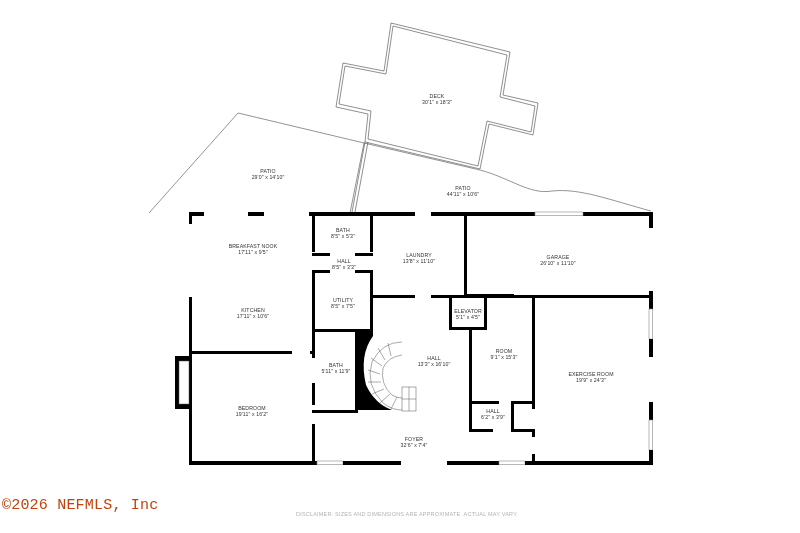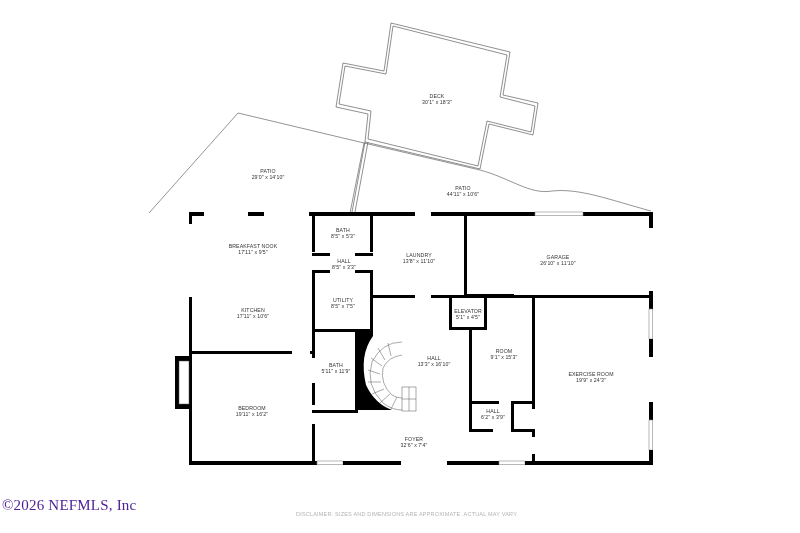--- a/index.html
+++ b/index.html
@@ -3,21 +3,21 @@
 <meta charset="utf-8">
 <style>
   html, body { margin: 0; padding: 0; background: #ffffff; }
   body { width: 800px; height: 533px; position: relative; overflow: hidden; font-family: "Liberation Sans", sans-serif; }
   #plan { position: absolute; left: 0; top: 0; width: 800px; height: 533px; }
   .room-label { font-family: "Liberation Sans", sans-serif; font-size: 5.2px; fill: #333333; text-anchor: middle; letter-spacing: 0.1px; }
   .wall { fill: #000000; }
   .thin { stroke: #666; stroke-width: 0.7; fill: none; }
   .thin2 { stroke: #444; stroke-width: 0.6; fill: none; }
   .win { fill: #ffffff; stroke: #888; stroke-width: 0.6; }
-  .copyright { position: absolute; left: 2px; top: 497px; font-family: Liberation Serif, serif; font-size: 15px; color: #4c1d95; letter-spacing: 0.2px; }
+  .copyright { position: absolute; left: 2px; top: 497px; font-family: Liberation Mono, monospace; font-size: 15px; color: #c2410c; letter-spacing: 0.2px; }
   .disclaimer { position: absolute; left: 296px; top: 511px; font-family: "Liberation Sans", sans-serif; font-size: 5.5px; color: #b3b3b3; letter-spacing: 0.2px; }
 </style>
 </head>
 <body>
 
 <svg id="plan" viewBox="0 0 800 533" xmlns="http://www.w3.org/2000/svg">
 
   <g>
     <polygon class="thin2" points="391,23 510,52 503,95 538,103 533,135 489,124 480,169 365,142 368,114 336,107 343,63 384,71"></polygon>
     <polygon class="thin2" points="393,26 507,55 500,97 535,106 531,132 487,121 478,166 368,139 371,111 339,104 345,66 386,74"></polygon>

